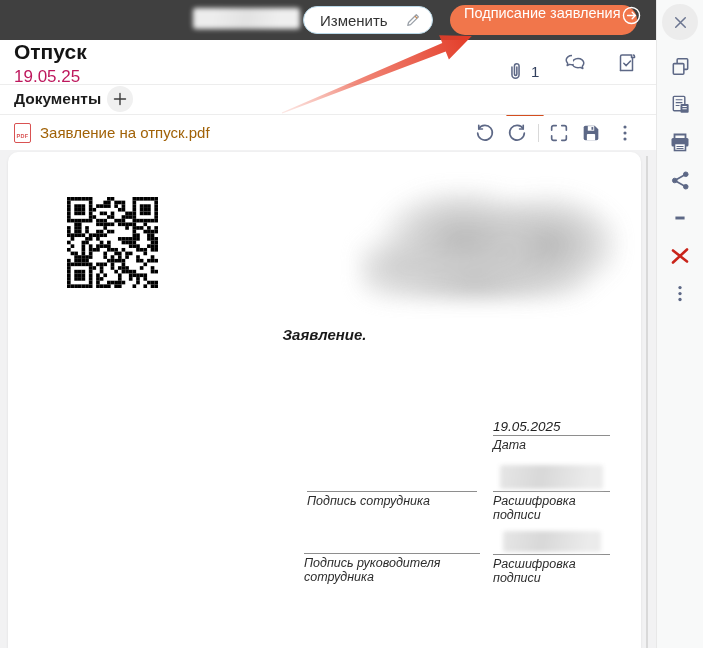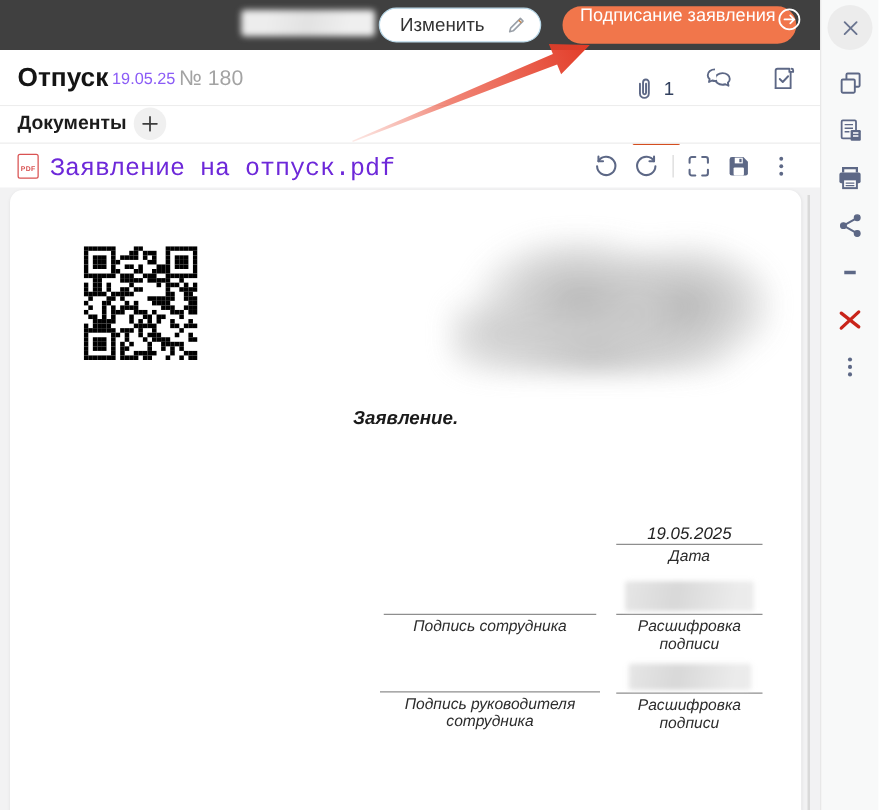--- a/index.html
+++ b/index.html
@@ -14,43 +14,43 @@
     border-radius:15px;background:#fff;display:flex;align-items:center;justify-content:space-between;
     padding:0 10px 0 16px;cursor:pointer;}
   .edit-btn span{font-size:15px;color:#333;}
   .sign-btn{position:absolute;left:450px;top:5px;width:187px;height:30px;border:none;border-radius:16px;
     background:#f1764b;color:#fff;display:flex;align-items:flex-start;justify-content:space-between;
     padding:0 7px 0 14px;cursor:pointer;}
   .sign-btn span{font-size:14.5px;color:#fff;white-space:nowrap;}
 
   
   .row2{position:absolute;left:0;top:40px;width:656px;height:45px;background:#fff;border-bottom:1px solid #ededed;}
-  .title-group{position:absolute;left:14px;top:0;height:45px;display:flex;align-items:center;gap:3px;}
+  .title-group{position:absolute;left:14px;top:0;height:45px;display:flex;align-items:flex-start;gap:3px;flex-direction:column;}
   .doc-title{font-size:21px;font-weight:bold;color:#141414;}
-  .doc-date{font-size:13px;color:#8b5cf6;}
+  .doc-date{font-size:17px;color:#be185d;}
   .doc-num{font-size:17px;color:#a3a3a3;}
   .tab-attach{position:absolute;left:504px;top:45px;width:44px;height:45px;display:flex;align-items:center;gap:4px;cursor:pointer;}
   .tab-attach .count{font-size:15px;color:#32405e;}
   .tab-underline{position:absolute;left:506px;top:73px;width:38px;height:3px;background:#d44e1f;border-radius:2px;}
   .tab-chat{position:absolute;left:561px;top:47px;width:28px;height:28px;cursor:pointer;}
   .tab-sign{position:absolute;left:613px;top:46px;width:28px;height:28px;cursor:pointer;}
   .row2 .tab-attach,.row2 .tab-chat,.row2 .tab-sign{top:9px;}
 
   
   .row3{position:absolute;left:0;top:85px;width:656px;height:30px;background:#fff;border-bottom:1px solid #ededed;}
   .docs-label{position:absolute;left:14px;top:5px;font-size:15.5px;font-weight:bold;color:#1c1c1c;}
   .plus-btn{position:absolute;left:107px;top:1px;width:26px;height:26px;border-radius:50%;background:#f0f0f0;
     border:none;display:flex;align-items:center;justify-content:center;cursor:pointer;}
 
   
   .pdf-toolbar{position:absolute;left:0;top:116px;width:656px;height:34px;background:#fff;}
   .pdf-file-icon{position:absolute;left:14px;top:7px;width:17px;height:20px;border:1.4px solid #d95252;border-radius:2px;
     display:flex;align-items:flex-end;justify-content:center;}
   .pdf-file-icon b{font-size:5.5px;color:#d95252;letter-spacing:.3px;margin-bottom:3px;font-weight:bold;}
-  .pdf-filename{position:absolute;left:40px;top:8px;font-size:20px;color:#6d28d9;font-family:Liberation Mono, monospace;}
+  .pdf-filename{position:absolute;left:40px;top:8px;font-size:15px;color:#a16207;}
   .tb-icon{position:absolute;top:6px;width:22px;height:22px;cursor:pointer;}
   .tb-divider{position:absolute;left:538px;top:8px;width:1px;height:18px;background:#d9d9d9;}
 
   
   .viewer{position:absolute;left:0;top:150px;width:656px;height:498px;background:#f2f2f3;font-style:italic;}
   .page{position:absolute;left:8px;top:2px;width:633px;height:496px;background:#fff;
     border-radius:10px 10px 0 0;box-shadow:0 1px 3px rgba(0,0,0,.08);}
   .scroll-track{position:absolute;left:646px;top:6px;bottom:0;width:2px;background:#d9d9d9;cursor:pointer;}
 
   
@@ -58,21 +58,21 @@
   .stamp-blur{position:absolute;left:350px;top:36px;width:262px;height:112px;filter:blur(9px);opacity:.85;
     background:
       radial-gradient(90px 55px at 40% 45%, #ababab 0%, rgba(190,190,190,.75) 55%, rgba(220,220,220,0) 100%),
       radial-gradient(80px 55px at 72% 50%, #a8a8a8 0%, rgba(185,185,185,.7) 55%, rgba(220,220,220,0) 100%),
       radial-gradient(120px 40px at 45% 85%, #b4b4b4 0%, rgba(200,200,200,.6) 60%, rgba(230,230,230,0) 100%),
       radial-gradient(60px 35px at 15% 70%, #c2c2c2 0%, rgba(210,210,210,.5) 60%, rgba(235,235,235,0) 100%);}
   .pdf-title{position:absolute;left:0;top:174px;width:633px;text-align:center;font-size:15px;font-weight:bold;color:#1a1a1a;}
   .pdf-body{position:absolute;left:69px;top:203px;width:557px;font-size:14.5px;line-height:23px;color:#2b2b2b;}
   .name-blur{display:inline-block;width:128px;height:15px;vertical-align:-2px;border-radius:2px;
     background:linear-gradient(95deg,#e9e9e9,#dcdcdc 45%,#ececec);filter:blur(1.6px);}
-  .sig-col{position:absolute;text-align:center;}
+  .sig-col{position:absolute;text-align:left;}
   .sig-line{border-bottom:1.8px solid #8e8e8e;}
   .sig-value{font-size:13.5px;color:#222;padding-bottom:1px;}
   .sig-label{font-size:12.5px;color:#2c2c2c;padding-top:2px;}
   .sig-blur{margin:0 auto 2px auto;border-radius:2px;filter:blur(2.2px);
     background:linear-gradient(100deg,#e6e6e6,#d8d8d8 40%,#ebebeb 85%);}
 
   
   .sidebar{position:absolute;left:656px;top:0;width:47px;height:648px;background:#f8f9f9;border-left:1px solid #e8e8e8;
     display:flex;flex-direction:column;align-items:center;padding-top:4px;}
   .close-circle{width:36px;height:36px;border-radius:50%;background:#ececec;border:none;display:flex;

